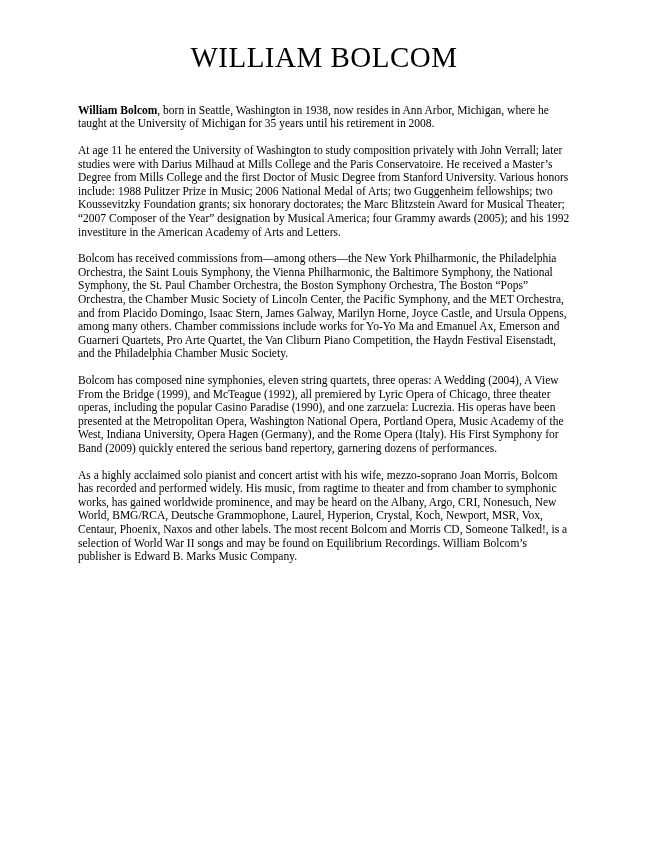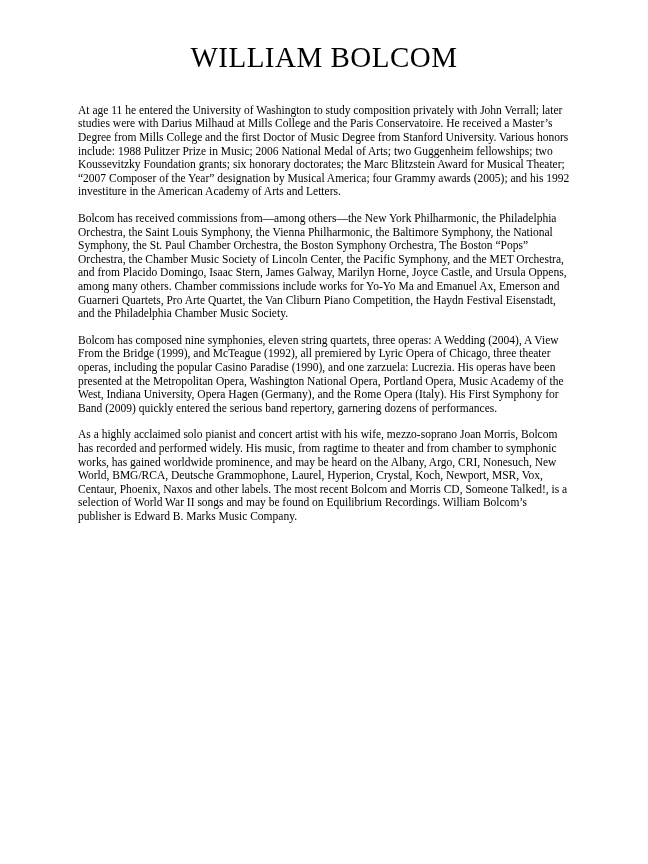--- a/index.html
+++ b/index.html
@@ -40,18 +40,19 @@
   }
   .doc-body .b { font-weight: bold; }
   .doc-body .i { }
 </style>
 </head>
 <body>
 
 <div class="page">
   <h1 class="doc-title">WILLIAM BOLCOM</h1>
   <div class="doc-body">
+      <p><span class="b">William Bolcom</span><span>, born in Seattle, Washington in 1938, now resides in Ann Arbor, Michigan, where he taught at the University of Michigan for 35 years until his retirement in 2008.</span></p>
       <p><span>At age 11 he entered the University of Washington to study composition privately with John Verrall; later studies were with Darius Milhaud at Mills College and the Paris Conservatoire. He received a Master’s Degree from Mills College and the first Doctor of Music Degree from Stanford University.  Various honors include: 1988 Pulitzer Prize in Music; 2006 National Medal of Arts; two Guggenheim fellowships; two Koussevitzky Foundation grants; six honorary doctorates; the Marc Blitzstein Award for Musical Theater; “2007 Composer of the Year” designation by </span><span class="i">Musical America</span><span>; four Grammy awards (2005); and his 1992 investiture in the American Academy of Arts and Letters.</span></p>
       <p><span>Bolcom has received commissions from—among others—the New York Philharmonic, the Philadelphia Orchestra, the Saint Louis Symphony, the Vienna Philharmonic, the Baltimore Symphony, the National Symphony, the St. Paul Chamber Orchestra, the Boston Symphony Orchestra, The Boston “Pops” Orchestra, the Chamber Music Society of Lincoln Center, the Pacific Symphony, and the MET Orchestra, and from Placido Domingo, Isaac Stern, James Galway, Marilyn Horne, Joyce Castle, and Ursula Oppens, among many others. Chamber commissions include works for Yo-Yo Ma and Emanuel Ax, Emerson and Guarneri Quartets, Pro Arte Quartet, the Van Cliburn Piano Competition, the Haydn Festival Eisenstadt, and the Philadelphia Chamber Music Society.</span></p>
       <p><span>Bolcom has composed nine symphonies, eleven string quartets, three operas: </span><span class="i">A Wedding</span><span> (2004), </span><span class="i">A View From the Bridge</span><span> (1999), and </span><span class="i">McTeague</span><span> (1992), all premiered by Lyric Opera of Chicago, three theater operas, including the popular </span><span class="i">Casino Paradise</span><span> (1990), and one zarzuela: </span><span class="i">Lucrezia</span><span>. His operas have been presented at the Metropolitan Opera, Washington National Opera, Portland Opera, Music Academy of the West, Indiana University, Opera Hagen (Germany), and the Rome Opera (Italy). His </span><span class="i">First Symphony for Band</span><span> (2009) quickly entered the serious band repertory, garnering dozens of performances.</span></p>
       <p><span>As a highly acclaimed solo pianist and concert artist with his wife, mezzo-soprano Joan Morris, Bolcom has recorded and performed widely.  His music, from ragtime to theater and from chamber to symphonic works, has gained worldwide prominence, and may be heard on the Albany, Argo, CRI, Nonesuch, New World, BMG/RCA, Deutsche Grammophone, Laurel, Hyperion, Crystal, Koch, Newport, MSR, Vox, Centaur, Phoenix, Naxos and other labels. The most recent Bolcom and Morris CD, </span><span class="i">Someone Talked!</span><span>, is a selection of World War II songs and may be found on Equilibrium Recordings. William Bolcom’s publisher is Edward B. Marks Music Company.</span></p>
     </div>
 </div>
 
 </body></html>

